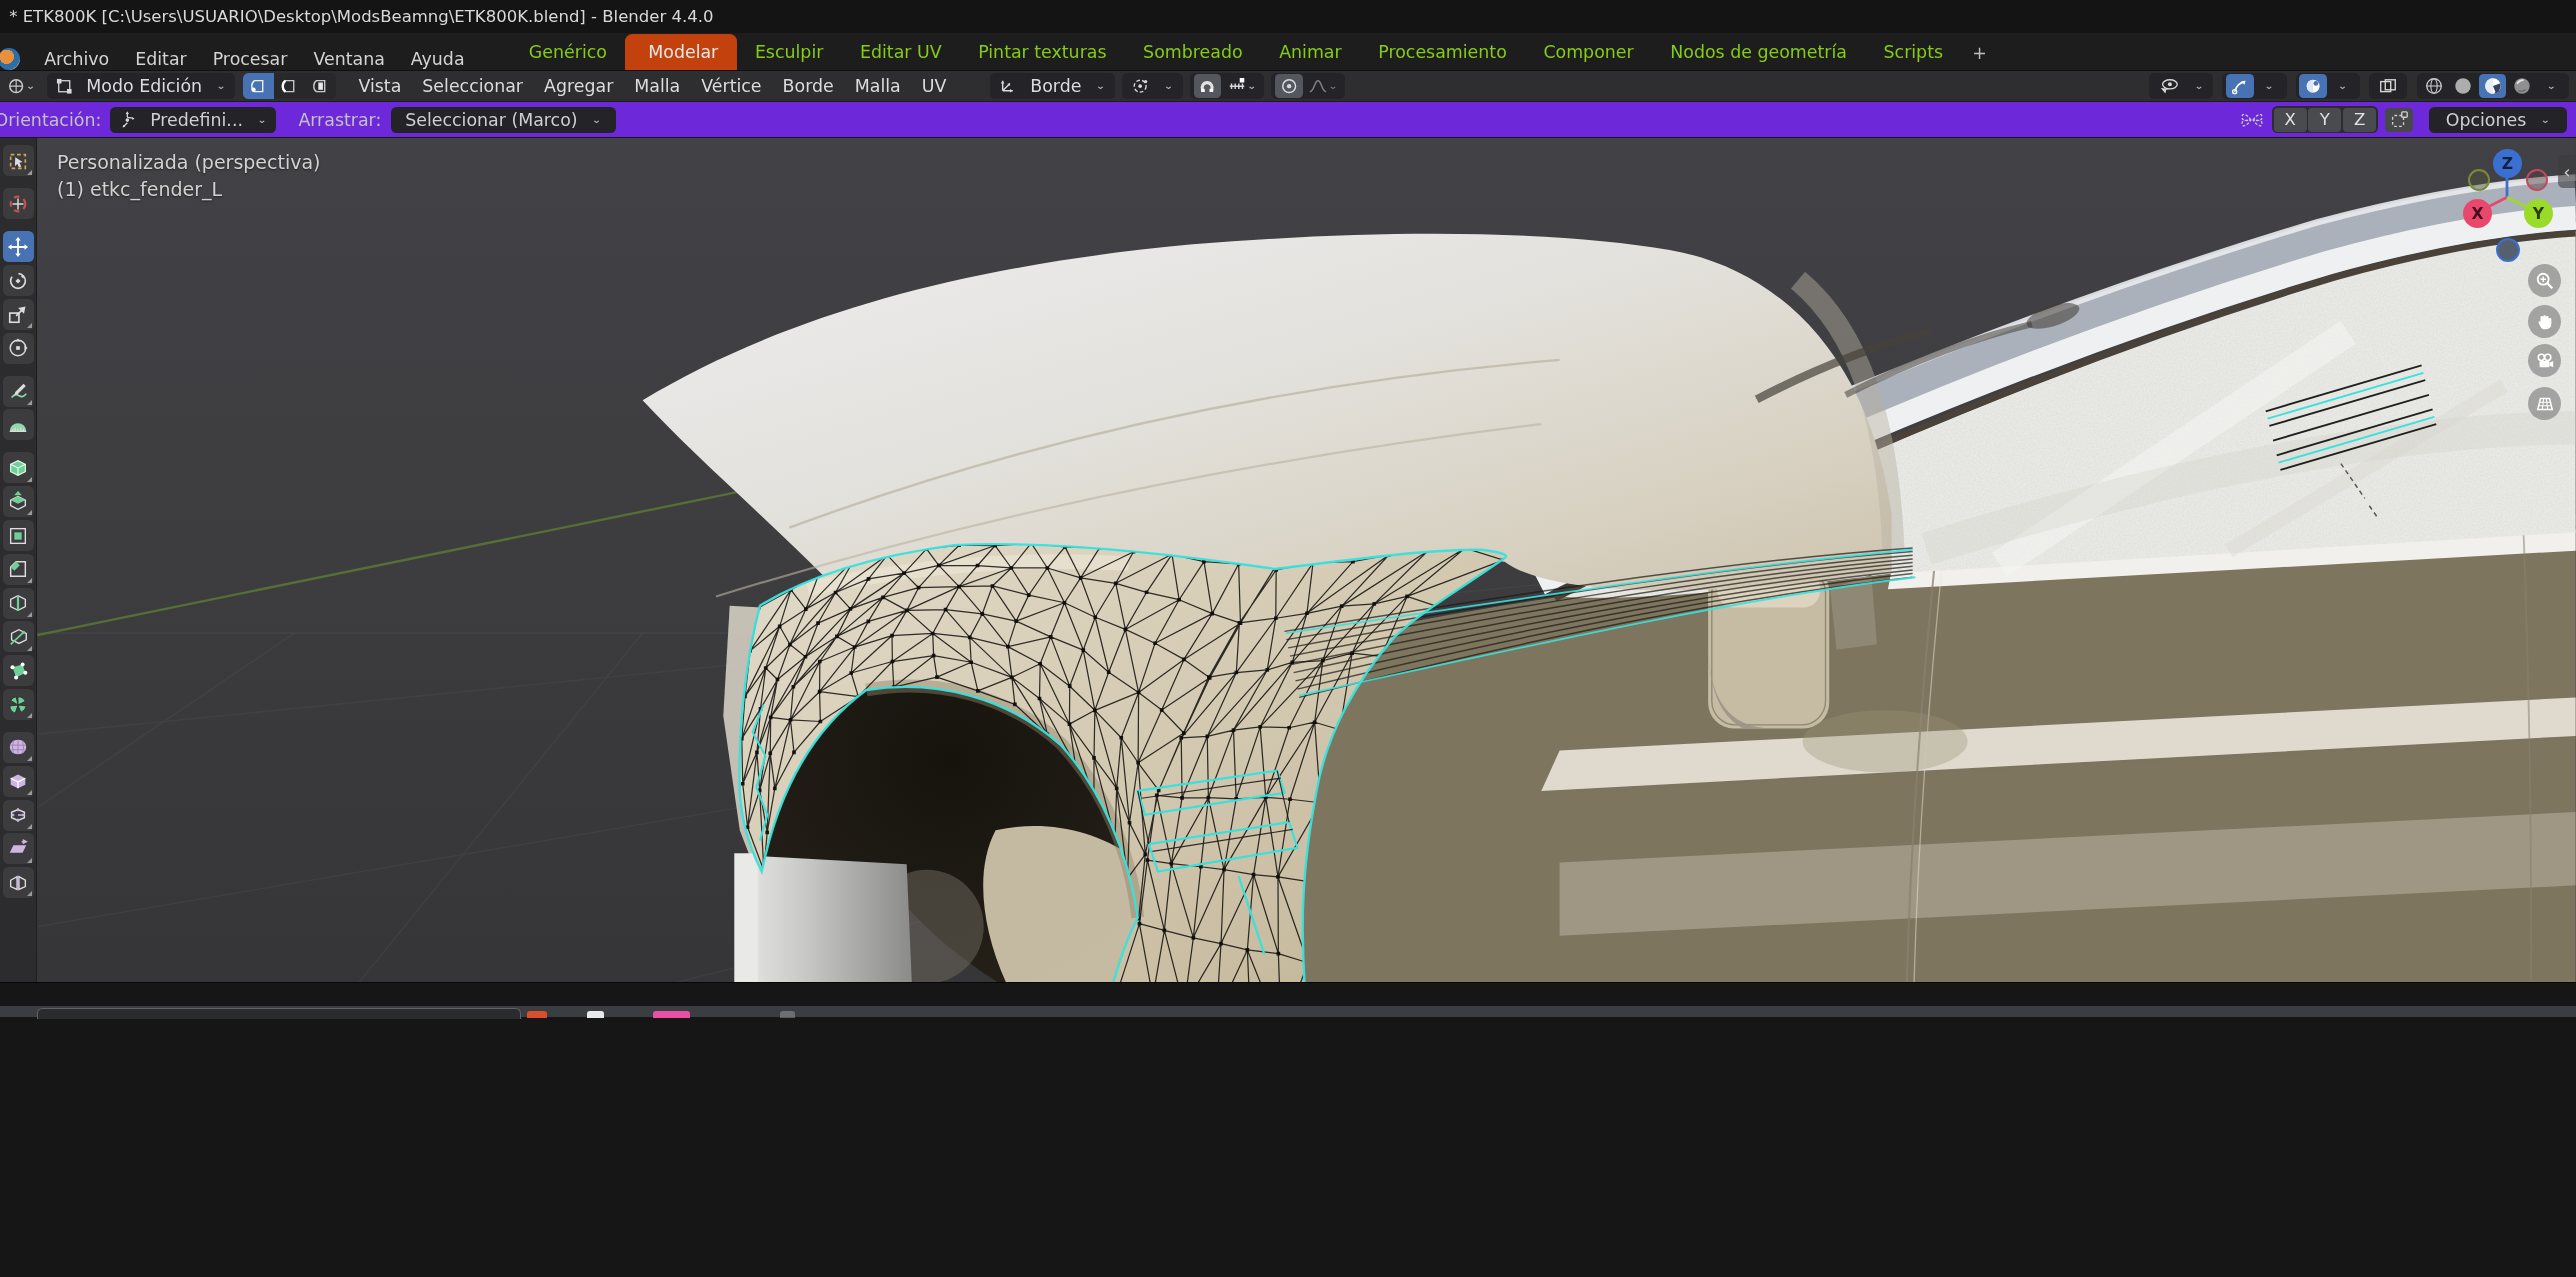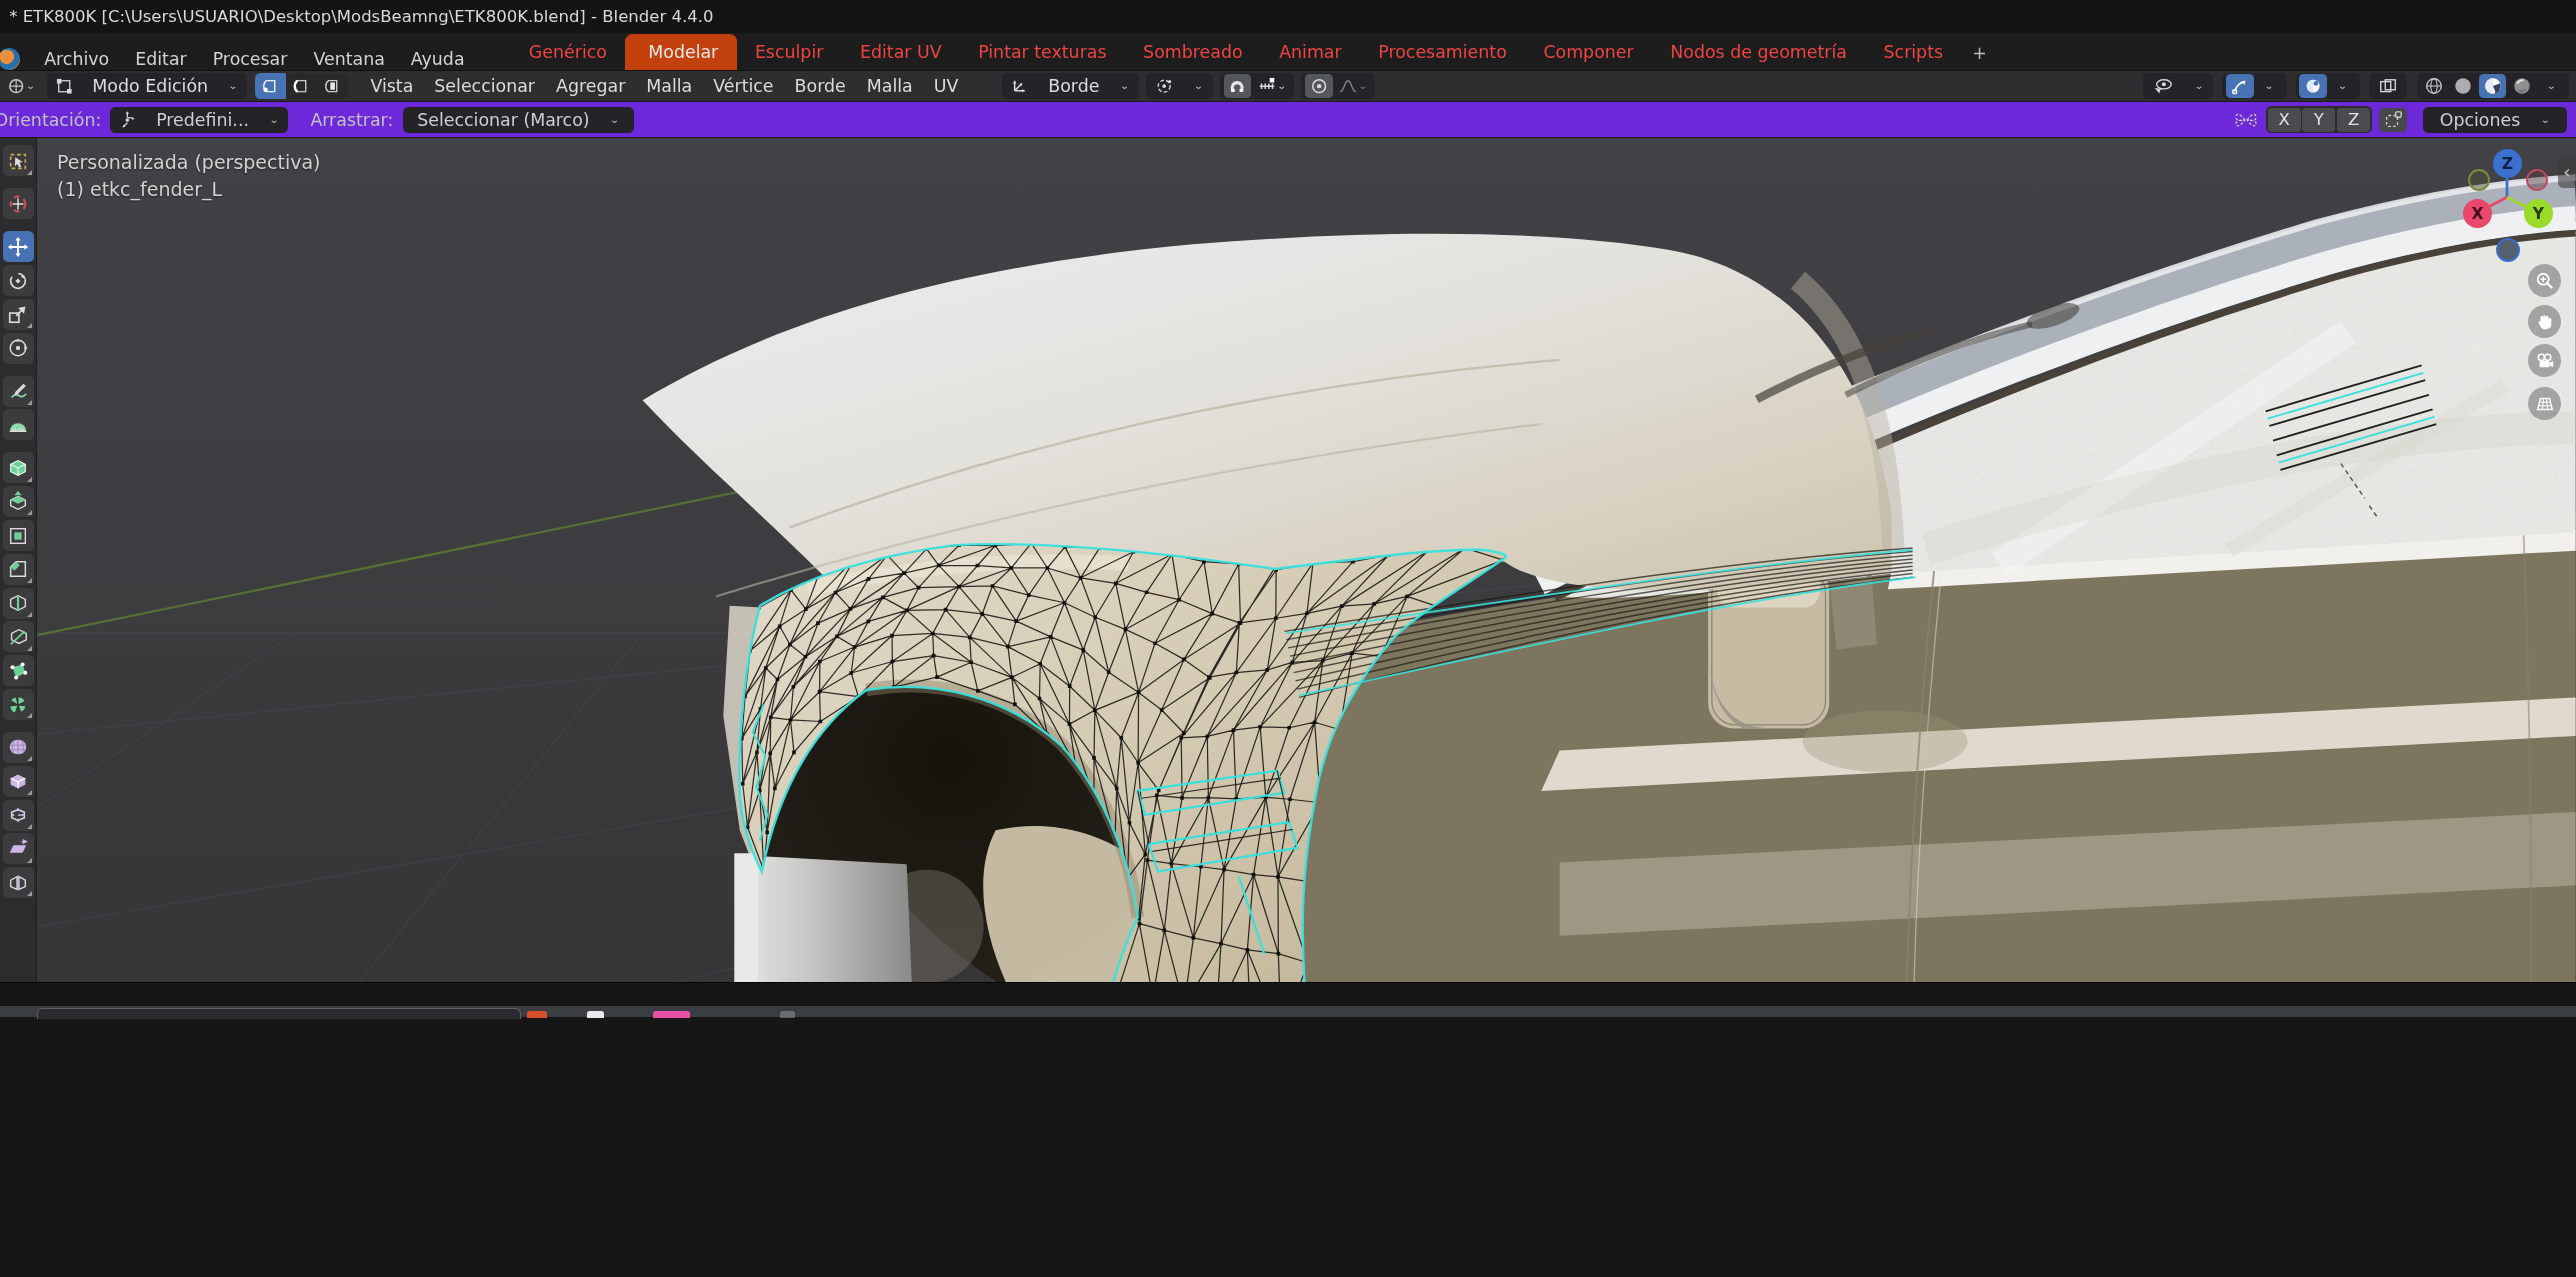--- a/index.html
+++ b/index.html
@@ -4,25 +4,25 @@
 <style>
   html,body{margin:0;padding:0;width:2576px;height:1278px;overflow:hidden;background:#161616;
     font-family:"DejaVu Sans","Liberation Sans",sans-serif;-webkit-font-smoothing:antialiased;}
   *{box-sizing:border-box;}
   .titlebar{height:33px;background:#141414;color:#d9d9d9;font-size:16.5px;display:flex;align-items:center;padding-left:9.2px;}
   .menubar{height:38px;background:#1d1d1d;display:flex;align-items:flex-end;color:#d4d4d4;font-size:17.4px;border-bottom:0.9px solid #101010;}
   .menubar .menus{display:flex;align-items:center;gap:3.7px;padding-left:5.5px;}
   .menu-item{padding:3.7px 13px;border-radius:4.6px;cursor:default;}
   .blender-logo{width:22px;height:22px;border-radius:50%;background:radial-gradient(circle at 40% 40%,#e98f3e 0 38%,#2a6fa8 39% 70%,#9a9a9a 71%);margin-left:-7.3px;margin-right:7.3px;flex:0 0 auto;}
   .tabs{display:flex;align-items:flex-end;margin-left:33px;}
-  .tab{padding:7.3px 18.3px 8.3px 18.3px;font-size:17.4px;color:#ef4444;border-radius:7.3px 7.3px 0 0;}
+  .tab{padding:7.3px 18.3px 8.3px 18.3px;font-size:17.4px;color:#84cc16;border-radius:7.3px 7.3px 0 0;}
   .tab.active{background:#c2410c;color:#e8e8e8;padding-left:23px;}
   .tab.addtab{color:#bdbdbd;padding:7.3px 11px;}
   .vheader{height:31px;background:#2e2e30;display:flex;align-items:center;font-size:17.4px;color:#dcdcde;gap:7.3px;padding:0 7.3px;border-bottom:0.9px solid #1c1c1c;}
-  .pill{background:#242428;border-radius:5.5px;display:flex;align-items:center;gap:20px;padding:1.8px 9.2px;height:26px;}
+  .pill{background:#242428;border-radius:5.5px;display:flex;align-items:center;gap:14px;padding:1.8px 9.2px;height:26px;}
   .chev{font-size:12px;color:#b9b9bb;transform:scaleY(.8);}
   .selgroup{display:flex;background:#28282a;border-radius:5.5px;overflow:hidden;height:26px;}
   .selbtn{width:31px;display:flex;align-items:center;justify-content:center;}
   .selbtn.active{background:#4772b3;}
   .vmenus{display:flex;gap:1px;margin-left:5.5px;justify-content:space-between;}
   .vmenu{padding:2.8px 10px;border-radius:4.6px;}
   .hgroup{display:flex;align-items:center;gap:1.8px;background:#242428;border-radius:5.5px;height:26px;padding:0 3.7px;}
   .hbtn{height:24px;min-width:27.5px;border-radius:4.6px;display:flex;align-items:center;justify-content:center;padding:0 3.7px;}
   .hbtn.on{background:#54585e;}
   .hbtn.blue{background:#4772b3;}

